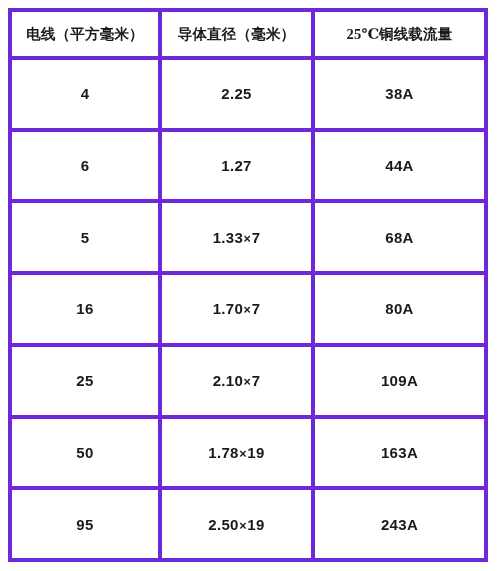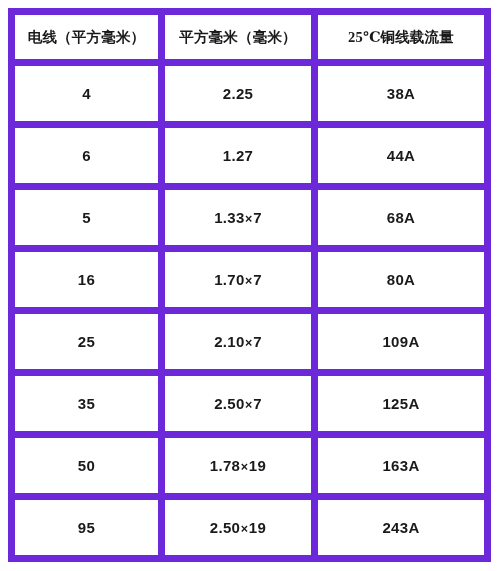--- a/index.html
+++ b/index.html
@@ -31,21 +31,21 @@
     table-layout: fixed;
     background: #ffffff;
   }
 
   table.wire-table col.col-size  { width: 150px; }
   table.wire-table col.col-diam  { width: 153px; }
   table.wire-table col.col-amp   { width: 173px; }
 
   table.wire-table th,
   table.wire-table td {
-    border: 7px solid #6d28d9;
+    border: 4px solid #6d28d9;
     text-align: center;
     vertical-align: middle;
     padding: 0;
     color: #1a1a1a;
     background: #ffffff;
   }
 
   table.wire-table thead th {
     height: 44px;
     font-size: 14.5px;
@@ -82,21 +82,21 @@
       <col class="col-size">
       <col class="col-diam">
       <col class="col-amp">
     </colgroup>
     <thead>
       <tr>
         <th>
           <span class="hdr-text">电线（平方毫米）</span>
         </th>
         <th>
-          <span class="hdr-text">平方毫米（毫米）</span>
+          <span class="hdr-text">导体直径（毫米）</span>
         </th>
         <th>
           <span class="hdr-text">25℃铜线载流量</span>
         </th>
       </tr>
     </thead>
     <tbody id="table-body">
         <tr>
           <td class="cell-size">4</td>
           <td class="cell-diameter">2.25</td>
@@ -116,25 +116,20 @@
           <td class="cell-size">16</td>
           <td class="cell-diameter">1.70<span class="mult">×</span>7</td>
           <td class="cell-ampacity">80A</td>
         </tr>
         <tr>
           <td class="cell-size">25</td>
           <td class="cell-diameter">2.10<span class="mult">×</span>7</td>
           <td class="cell-ampacity">109A</td>
         </tr>
         <tr>
-          <td class="cell-size">35</td>
-          <td class="cell-diameter">2.50<span class="mult">×</span>7</td>
-          <td class="cell-ampacity">125A</td>
-        </tr>
-        <tr>
           <td class="cell-size">50</td>
           <td class="cell-diameter">1.78<span class="mult">×</span>19</td>
           <td class="cell-ampacity">163A</td>
         </tr>
         <tr>
           <td class="cell-size">95</td>
           <td class="cell-diameter">2.50<span class="mult">×</span>19</td>
           <td class="cell-ampacity">243A</td>
         </tr>
       </tbody>

